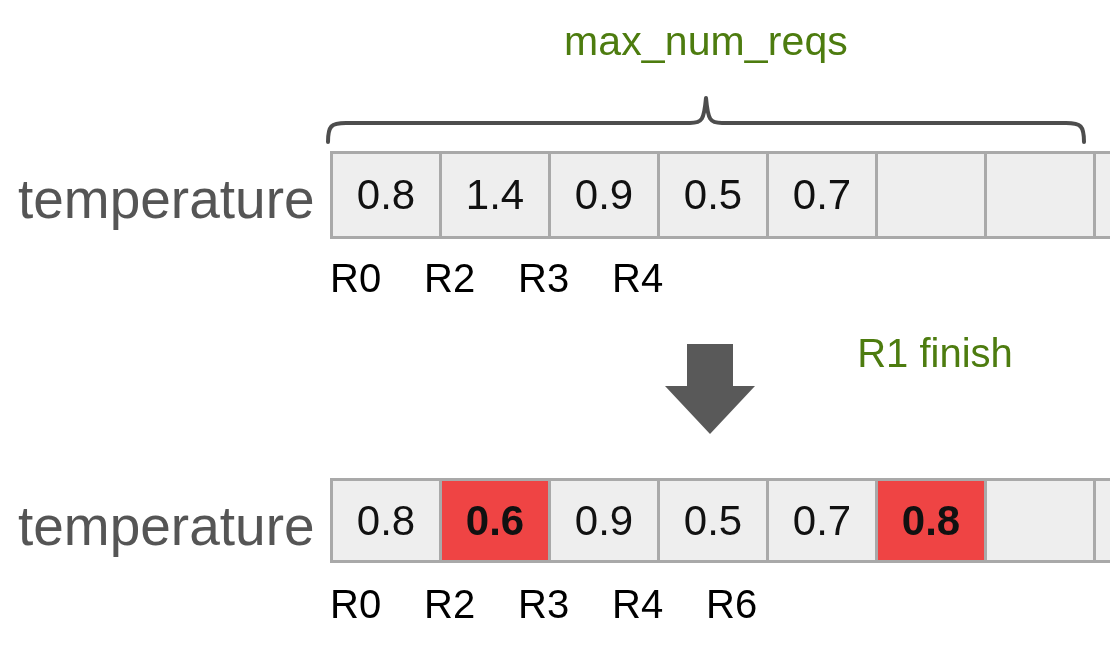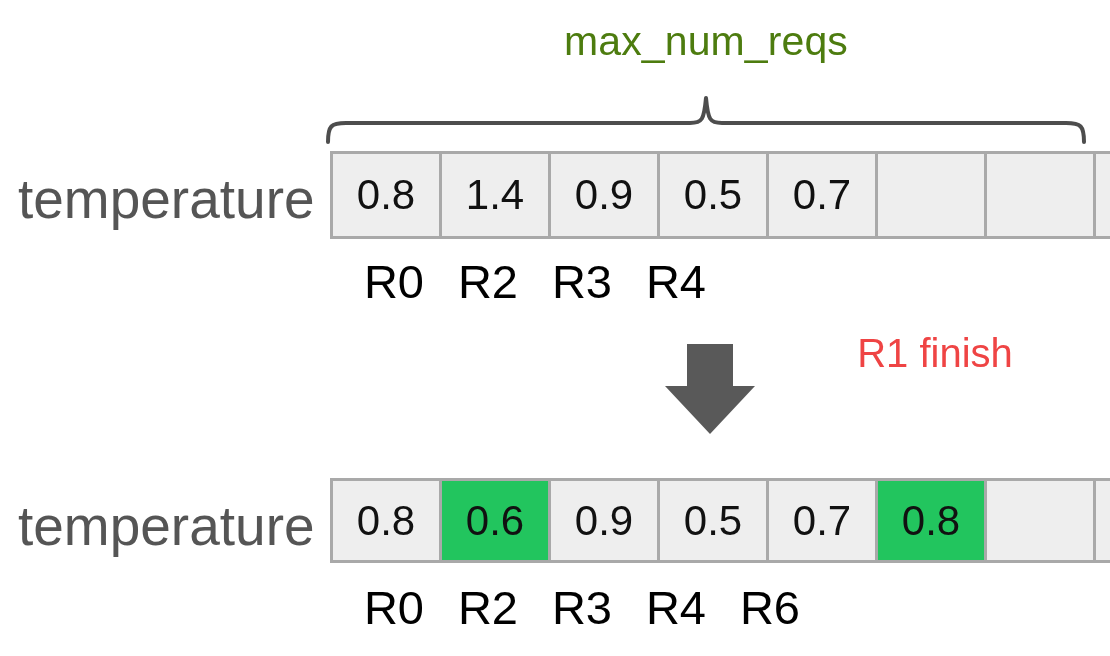--- a/index.html
+++ b/index.html
@@ -73,33 +73,33 @@
     border-right: 3px solid #a9a9a9;
     background: #eeeeee;
     display: flex;
     align-items: center;
     justify-content: center;
     font-size: 42px;
     color: #111111;
     line-height: 1;
   }
   .cell:last-child { border-right: none; }
-  .cell.highlight { background: #22c55e; }
+  .cell.highlight { background: #ef4444; font-weight: bold; }
   .cell.empty { color: transparent; }
 
   
   .ids {
     position: absolute;
     left: 330px;
     display: flex;
   }
   .id-item {
     width: 94px;
-    text-align: right;
-    font-size: 47px;
+    text-align: left;
+    font-size: 40px;
     color: #000000;
     line-height: 1;
     white-space: nowrap;
   }
   .id-item.blank { color: transparent; }
 
   
   .arrow-svg {
     position: absolute;
     left: 662px;
@@ -110,21 +110,21 @@
 
   
   .note {
     position: absolute;
     left: 800px;
     top: 326px;
     width: 270px;
     text-align: center;
     font-size: 40px;
     line-height: 55px;
-    color: #ef4444;
+    color: #4d7c0f;
     white-space: nowrap;
   }
 </style>
 </head>
 <body>
 
 <div id="stage">
 
   <div class="brace-title">max_num_reqs</div>
 

